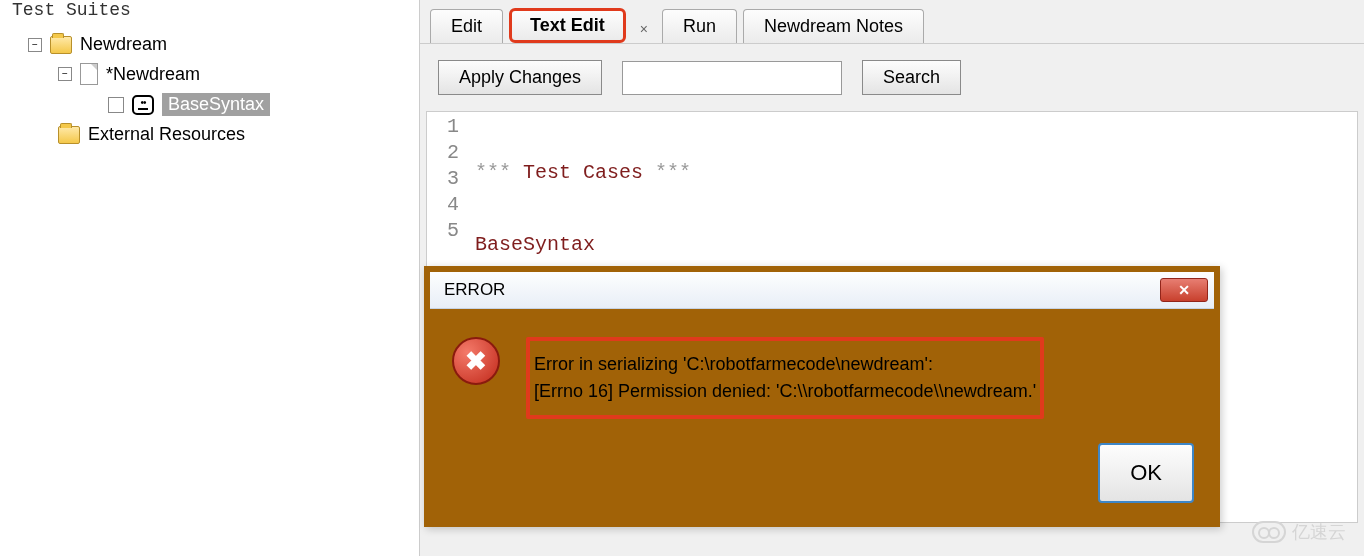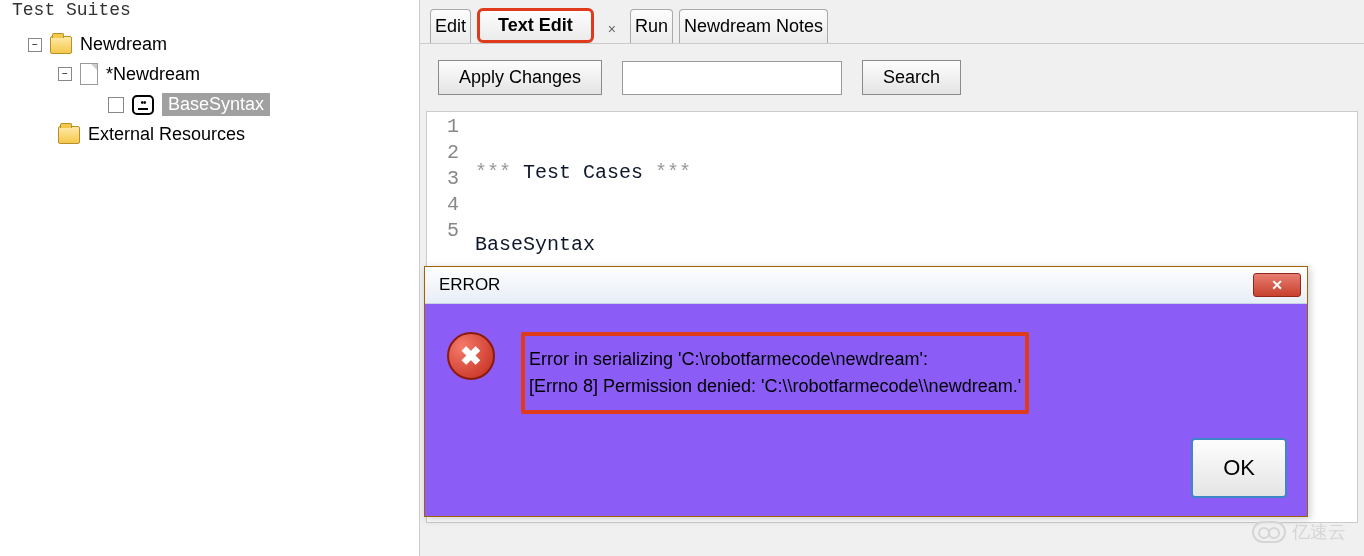--- a/index.html
+++ b/index.html
@@ -116,21 +116,21 @@
     }
     
     
     .tabs {
       display: flex;
       padding: 8px 10px 0;
       gap: 6px;
       align-items: flex-end;
     }
     .tab {
-      padding: 6px 4px;
+      padding: 6px 20px;
       background: linear-gradient(#fdfdfd, #ebebeb);
       border: 1px solid #aaa;
       border-bottom: none;
       border-radius: 4px 4px 0 0;
       font-size: 18px;
       cursor: pointer;
     }
     .tab-highlighted {
       border: 3px solid #e03a1c;
       border-radius: 6px;
@@ -181,32 +181,32 @@
       width: 42px;
       text-align: right;
       color: #888;
       padding: 2px 10px 2px 0;
       user-select: none;
     }
     .gutter div { line-height: 26px; }
     .code { flex: 1; padding: 2px 6px; white-space: pre; }
     .code-line { line-height: 26px; }
     .c-comment { color: #999; }
-    .c-gray { color: #0f172a; }
+    .c-gray { color: #7f1d1d; }
     .c-keyword { color: #8b0000; font-weight: bold; }
     .c-arg { color: #9a7b2e; }
     
     
     .dialog {
       position: absolute;
       left: 4px;
       top: 266px;
-      width: 884px;
-      background: #8b5cf6;
-      border: 1px solid #a16207;
+      width: 796px;
+      background: #a16207;
+      border: 6px solid #a16207;
       box-shadow: 2px 2px 8px rgba(0,0,0,.2);
     }
     .dialog-titlebar {
       display: flex;
       justify-content: space-between;
       align-items: center;
       padding: 6px 6px 6px 14px;
       background: linear-gradient(#fdfefe, #e8eef7);
       border-bottom: 1px solid #c7d3e3;
     }
@@ -357,21 +357,21 @@
         <div class="dialog-close">
             <span>✕</span>
           </div>
       </div>
       <div class="dialog-body">
         <div class="error-icon">
             <span>✖</span>
           </div>
         <div class="error-msg-box">
           <div>Error in serializing 'C:\robotfarmecode\newdream':</div>
-          <div>[Errno 8] Permission denied: 'C:\\robotfarmecode\\newdream.'</div>
+          <div>[Errno 16] Permission denied: 'C:\\robotfarmecode\\newdream.'</div>
         </div>
       </div>
       <div class="dialog-footer">
         <button class="ok-btn">OK</button>
       </div>
     </div>
 
     <div class="watermark">
       <span class="watermark-icon"></span>
       <span>亿速云</span>

